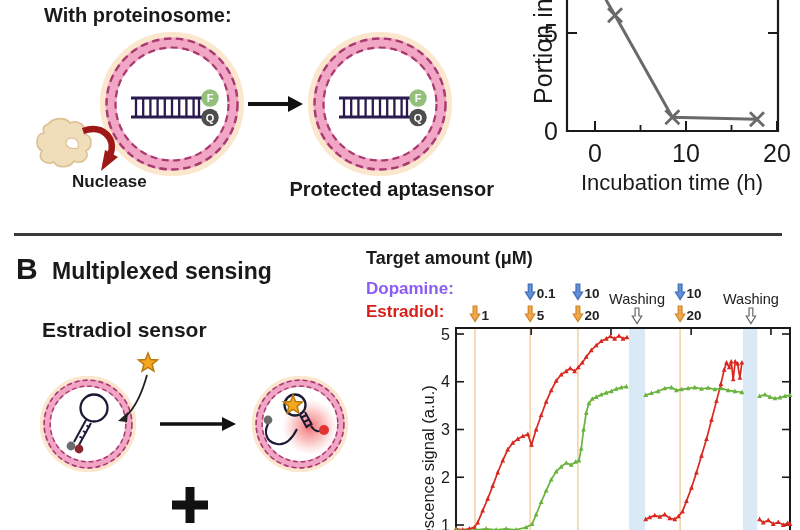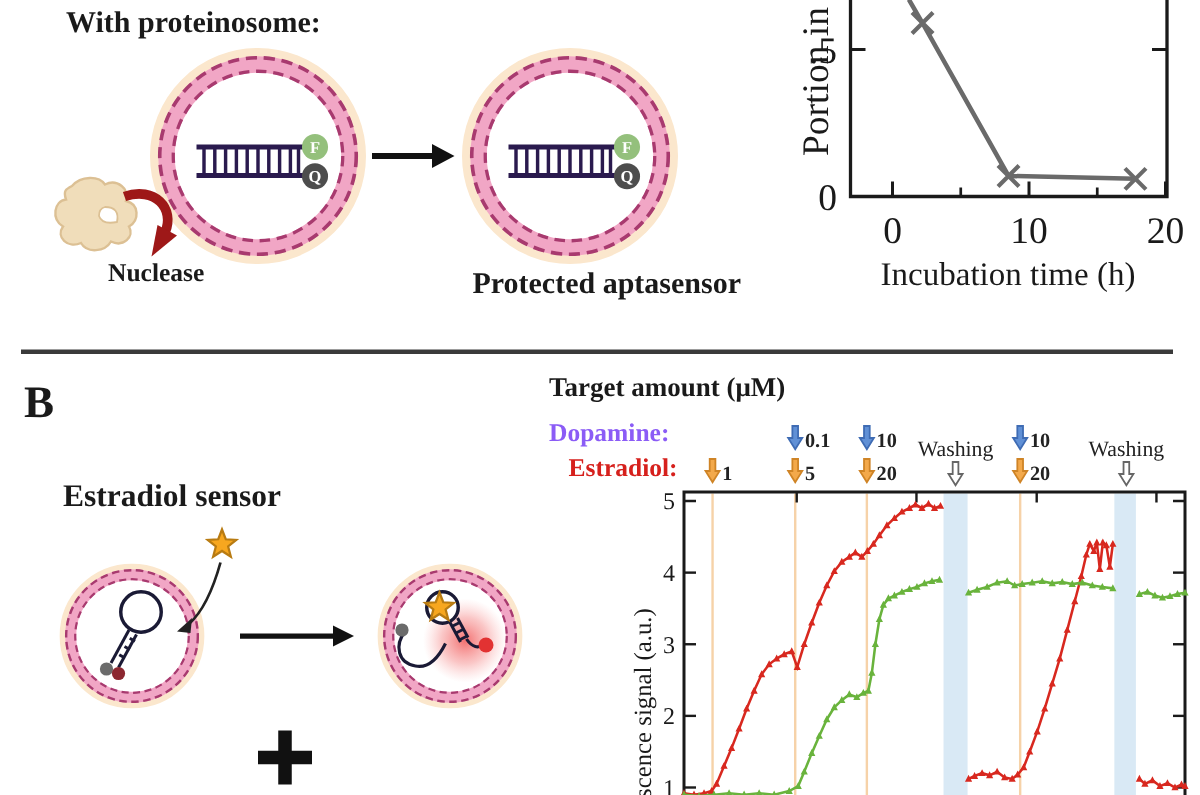--- a/index.html
+++ b/index.html
@@ -1,17 +1,17 @@
 <!DOCTYPE html>
 <html><head>
 <meta charset="utf-8">
 <style>
   html,body{margin:0;padding:0;background:#fff;}
   #stage{position:relative;width:800px;height:530px;background:#fff;overflow:hidden;
-         font-family:Liberation Serif, serif;color:#111;}
+         font-family:Liberation Sans, sans-serif;color:#111;}
   .abs{position:absolute;}
   .hd{font-weight:bold;color:#1a1a1a;}
   svg{position:absolute;overflow:hidden;}
   .ctr{text-align:right;}
 </style>
 </head>
 <body>
 <div id="stage">
 
   <div class="abs hd" style="left:44px;top:4px;font-size:20px;">With proteinosome:</div>
@@ -102,20 +102,21 @@
       <text transform="translate(552,104) rotate(-90)" font-size="25" fill="#1a1a1a">Portion in</text>
       <polyline points="605.92,-0.3200000000000216 615.02,15.36 672.35,117.28 756.98,119.24" fill="none" stroke="#6a6a6a" stroke-width="3"></polyline>
       <path d="M608.02 8.36 L622.02 22.36 M608.02 22.36 L622.02 8.36" stroke="#6a6a6a" stroke-width="2.8" fill="none"></path>
       <path d="M665.35 110.28 L679.35 124.28 M665.35 124.28 L679.35 110.28" stroke="#6a6a6a" stroke-width="2.8" fill="none"></path>
       <path d="M749.98 112.24 L763.98 126.24 M749.98 126.24 L763.98 112.24" stroke="#6a6a6a" stroke-width="2.8" fill="none"></path>
     </svg>
 
   <div class="abs" style="left:14px;top:233px;width:768px;height:2.5px;background:#3a3a3a;"></div>
 
   <div class="abs hd" style="left:16px;top:252px;font-size:30px;">B</div>
+  <div class="abs hd" style="left:52px;top:258px;font-size:23px;">Multiplexed sensing</div>
   <div class="abs hd" style="left:42px;top:318px;font-size:21px;">Estradiol sensor</div>
 
   <svg class="abs" style="left:0;top:340px;" width="360" height="190" viewBox="0 340 360 190">
     <defs>
       <radialGradient id="redglow" cx="50%" cy="50%" r="50%">
         <stop offset="0%" stop-color="#ef4040" stop-opacity="0.75"></stop>
         <stop offset="55%" stop-color="#f37070" stop-opacity="0.4"></stop>
         <stop offset="100%" stop-color="#f9a0a0" stop-opacity="0"></stop>
       </radialGradient>
     </defs>
@@ -165,21 +166,21 @@
       <path d="M311 426 C315 432,319 432,322 430" fill="none" stroke="#1a1a35" stroke-width="2.1"></path>
       <circle cx="268" cy="420" r="4.4" fill="#6b6b6b"></circle>
       <circle cx="324" cy="430" r="5" fill="#e23232"></circle>
     </g>
 
     <path d="M185.5 487 h9 v13.5 h13.5 v9 h-13.5 v13.5 h-9 v-13.5 h-13.5 v-9 h13.5 Z" fill="#111"></path>
   </svg>
 
   <div class="abs hd" style="left:366px;top:248px;font-size:18px;">Target amount (μM)</div>
   <div class="abs hd" style="left: 366px; top: 279px; font-size: 17px; color: #8b5cf6;">Dopamine:</div>
-  <div class="abs hd" style="left: 366px; top: 302px; font-size: 17px; color: rgb(214, 32, 28); margin-left: 13px;">Estradiol:</div>
+  <div class="abs hd" style="left: 366px; top: 302px; font-size: 17px; color: rgb(214, 32, 28);">Estradiol:</div>
 
   <svg id="chart-b" class="abs" style="left:356px;top:245px;" width="444" height="285" viewBox="356 245 444 285">
       <rect x="629.012" y="329" width="16.03200000000004" height="201" fill="#d9e9f5"></rect>
       <rect x="742.906" y="329" width="14.36200000000008" height="201" fill="#d9e9f5"></rect>
       <line x1="475.038" y1="329" x2="475.038" y2="530" stroke="#f6d2a8" stroke-width="1.6"></line>
       <line x1="530.148" y1="329" x2="530.148" y2="530" stroke="#f6d2a8" stroke-width="1.6"></line>
       <line x1="577.91" y1="329" x2="577.91" y2="530" stroke="#f6d2a8" stroke-width="1.6"></line>
       <line x1="680.114" y1="329" x2="680.114" y2="530" stroke="#f6d2a8" stroke-width="1.6"></line>
       <path d="M456 530 V328 H790 V530" fill="none" stroke="#1a1a1a" stroke-width="2"></path>
       <line x1="456" y1="525" x2="464" y2="525" stroke="#1a1a1a" stroke-width="1.6"></line>

